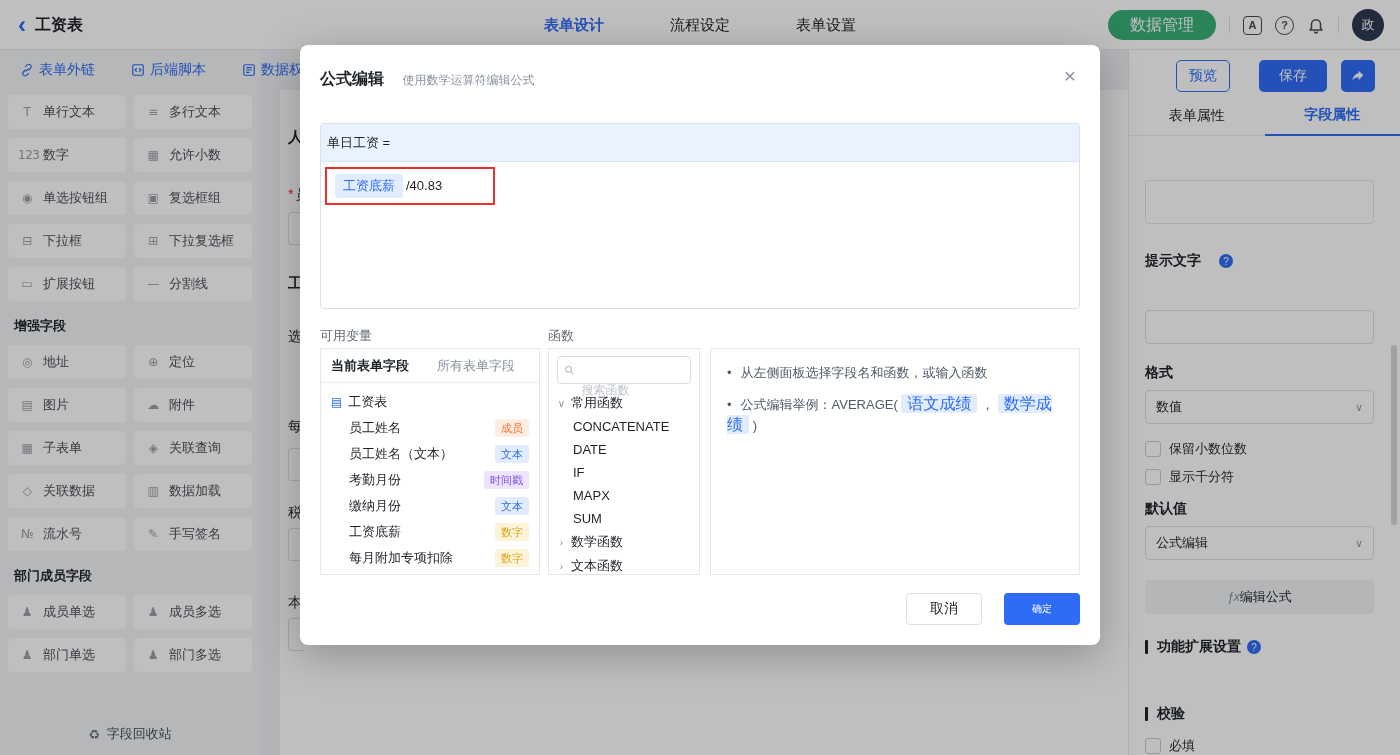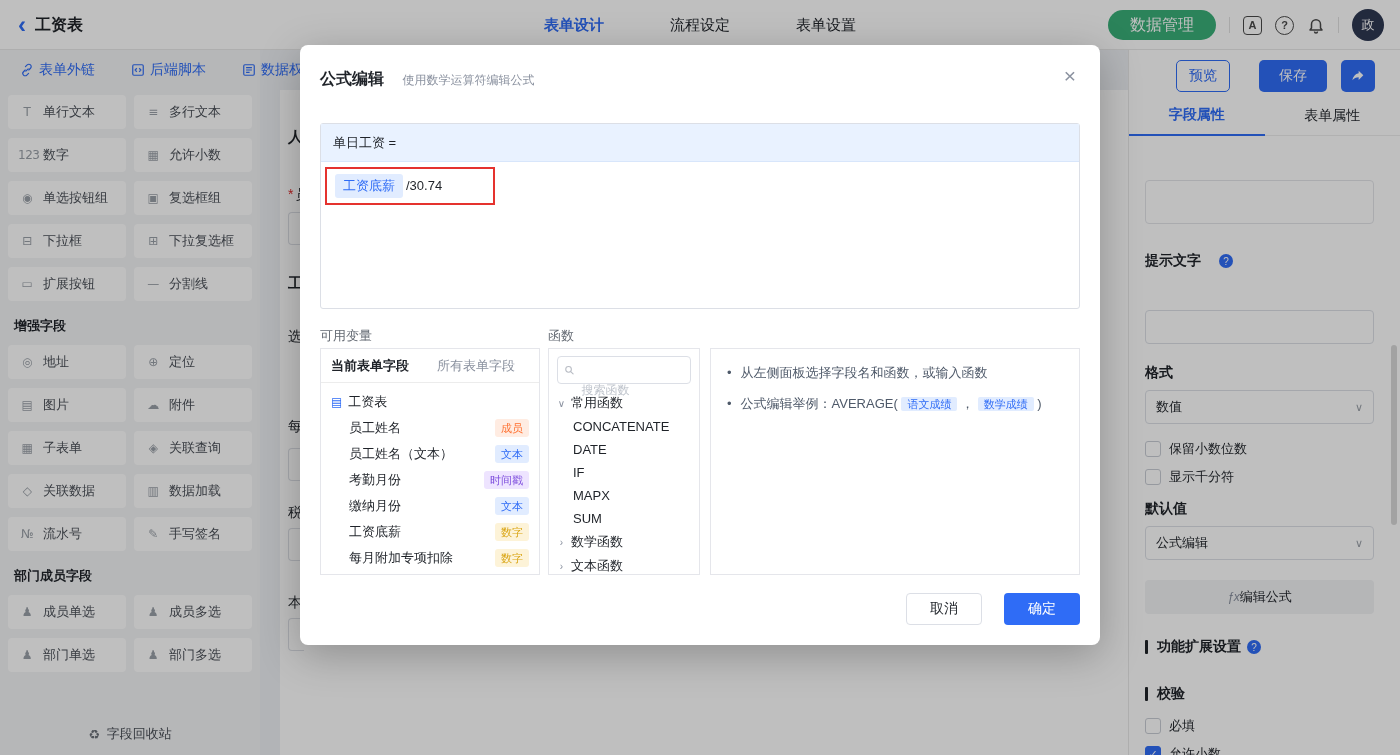--- a/index.html
+++ b/index.html
@@ -94,34 +94,34 @@
            display:flex;align-items:center;justify-content:center;flex:0 0 auto;}
   .cb .box.checked{background:var(--blue);border-color:var(--blue);}
   .cb .box.checked::after{content:"✓";color:#fff;font-size:11px;line-height:1;}
   .cb-label{font-size:13px;color:var(--text);margin-left:8px;}
   .gbtn{width:100%;height:34px;margin-top:20px;background:#f2f3f5;border:none;border-radius:4px;
         font-size:13px;color:var(--text);display:flex;align-items:center;justify-content:center;}
   .gbtn.small{height:32px;margin-top:12px;}
   .fx{color:#8a919f;font-style:italic;font-size:12px;}
   .sec-title{display:flex;align-items:center;gap:6px;font-size:14px;font-weight:700;color:var(--text);margin-top:24px;}
   .sec-title::before{content:"";width:3px;height:14px;background:var(--text);border-radius:1px;margin-right:3px;}
-  .sec-title.mt34{margin-top:29px;}
+  .sec-title.mt34{margin-top:49px;}
   .scroll-thumb{position:absolute;right:3px;top:295px;width:6px;height:180px;background:#d9d9d9;border-radius:3px;}
 
   
   .overlay{position:absolute;inset:0;background:rgba(0,0,0,0.25);z-index:40;}
   .modal{position:absolute;left:300px;top:45px;width:800px;height:600px;background:#fff;border-radius:8px;
          box-shadow:0 10px 40px rgba(0,0,0,0.25);z-index:50;}
   .m-head{position:absolute;top:0;left:0;right:0;height:60px;padding:24px 24px 0 20px;}
   .m-title{font-size:16px;font-weight:700;color:var(--text);}
   .m-sub{font-size:12px;color:var(--text3);margin-left:14px;}
   .m-close{position:absolute;right:24px;top:20px;font-size:21px;color:#8a919f;line-height:1;}
   .f-box{position:absolute;left:20px;right:20px;top:78px;height:186px;border:1px solid var(--border);border-radius:3px;}
   .f-head{height:38px;line-height:38px;background:#e9f2ff;border-bottom:1px solid #d8e6fb;
-          padding:0 12px;font-size:13px;color:var(--text);}
+          padding:0 6px;font-size:13px;color:var(--text);}
   .f-body{position:relative;height:146px;padding:12px 14px;}
   .f-chip{display:inline-block;background:var(--blue-light);color:var(--blue);font-size:13px;
           padding:3px 8px;border-radius:3px;}
   .f-expr{font-size:13px;color:var(--text);margin-left:3px;}
   .red-annot{position:absolute;left:4px;top:5px;width:170px;height:38px;border:2px solid #e5322e;}
   .m-label{position:absolute;top:282px;font-size:13px;color:#646a73;}
   .panels{position:absolute;left:20px;right:20px;top:303px;height:227px;}
   .panel{position:absolute;top:0;height:227px;border:1px solid var(--border2);background:#fff;overflow:hidden;}
   .vars{left:0;width:220px;}
   .fns{left:228px;width:152px;}
@@ -141,25 +141,25 @@
   .b-number{background:#fdf3d8;color:#d9a514;}
   .f-search{margin:7px 8px;height:28px;border:1px solid var(--border);border-radius:4px;
             display:flex;align-items:center;padding:0 6px;gap:5px;background:#fff;}
   .f-search input{border:none;outline:none;width:100%;font-size:12px;color:var(--text);background:transparent;}
   .f-search input::placeholder{color:#bfc4cc;}
   .g-row{height:24px;display:flex;align-items:center;gap:5px;padding:0 8px;font-size:13px;color:var(--text);}
   .chev{color:#8a919f;font-size:10px;width:9px;text-align:center;}
   .fn-item{height:23px;line-height:23px;padding-left:24px;font-size:13px;color:var(--text);}
   .tip{font-size:13px;color:var(--text2);line-height:20px;margin-bottom:11px;}
   .bullet{margin-right:9px;}
-  .t-chip{background:var(--blue-light);color:var(--blue);padding:1px 6px;border-radius:2px;font-size:11px;}
+  .t-chip{background:var(--blue-light);color:var(--blue);padding:1px 6px;border-radius:2px;font-size:16px;}
   .btn-cancel{position:absolute;bottom:20px;right:118px;width:76px;height:32px;background:#fff;
               border:1px solid var(--border);border-radius:4px;font-size:14px;color:var(--text);}
   .btn-confirm{position:absolute;bottom:20px;right:20px;width:76px;height:32px;background:var(--blue);
-               border:none;border-radius:4px;font-size:14px;color:#fff;}
+               border:none;border-radius:4px;font-size:10px;color:#fff;}
 </style>
 </head>
 <body>
 
 <div id="app" data-interactable="false">
 
   <header class="topbar" data-interactable="false">
     <div class="topbar-left" data-interactable="false">
       <span class="back" data-interactable="true">‹</span>
       <span class="doc-title" data-interactable="false">工资表</span>
@@ -343,22 +343,22 @@
   <aside class="props" data-interactable="false">
     <button class="btn-preview" data-interactable="true">预览</button>
     <button class="btn-save" data-interactable="true">保存</button>
     <button class="btn-share" data-interactable="true">
       <svg width="16" height="16" viewBox="0 0 24 24" fill="#fff">
           <path d="M20 11L13 4v4C7.5 9 4.5 13 3.5 18.5 6 15.5 9 14 13 14v4l7-7z"></path>
         </svg>
     </button>
 
     <div class="p-tabs" data-interactable="false">
+      <span class="p-tab" data-interactable="true">表单属性</span>
       <span class="p-tab active" data-interactable="true">字段属性</span>
-      <span class="p-tab" data-interactable="true">表单属性</span>
     </div>
 
     <div class="p-content" data-interactable="false">
       <input class="p-box1" data-interactable="true" style="">
 
       <div class="p-label" data-interactable="false">
         <span>提示文字</span>
         <span class="q-blue" data-interactable="true">?</span>
       </div>
       <input class="p-input" data-interactable="true" style="">
@@ -419,21 +419,21 @@
   <section class="modal" data-interactable="false">
     <div class="m-head" data-interactable="false">
       <span class="m-title" data-interactable="false">公式编辑</span>
       <span class="m-sub" data-interactable="false">使用数学运算符编辑公式</span>
       <span class="m-close" data-interactable="true">×</span>
     </div>
 
     <div class="f-box" data-interactable="false">
       <div class="f-head" data-interactable="false">单日工资 =</div>
       <div class="f-body" data-interactable="true">
-        <span class="f-chip" data-interactable="true">工资底薪</span><span class="f-expr" data-interactable="false">/30.74</span>
+        <span class="f-chip" data-interactable="true">工资底薪</span><span class="f-expr" data-interactable="false">/40.83</span>
         <div class="red-annot" data-interactable="false"></div>
       </div>
     </div>
 
     <span class="m-label" style="left:20px;" data-interactable="false">可用变量</span>
     <span class="m-label" style="left:248px;" data-interactable="false">函数</span>
 
     <div class="panels" data-interactable="false">
       <div class="panel vars" data-interactable="false">
         <div class="v-tabs" data-interactable="false">

